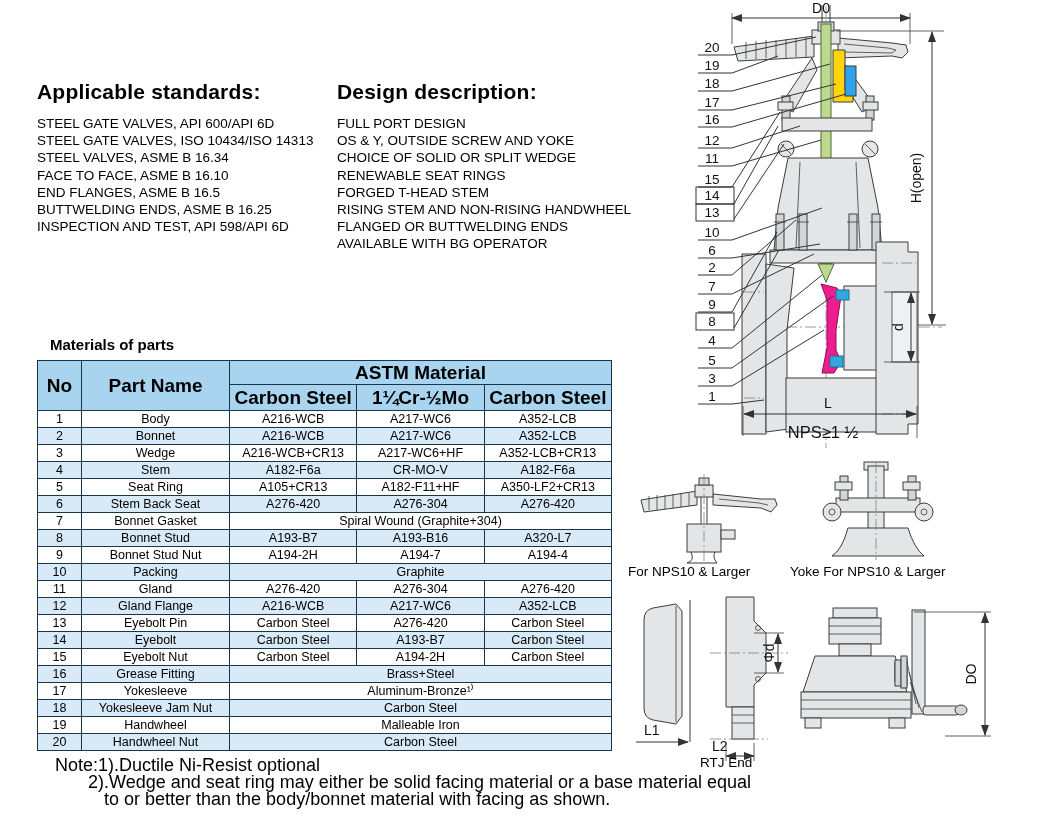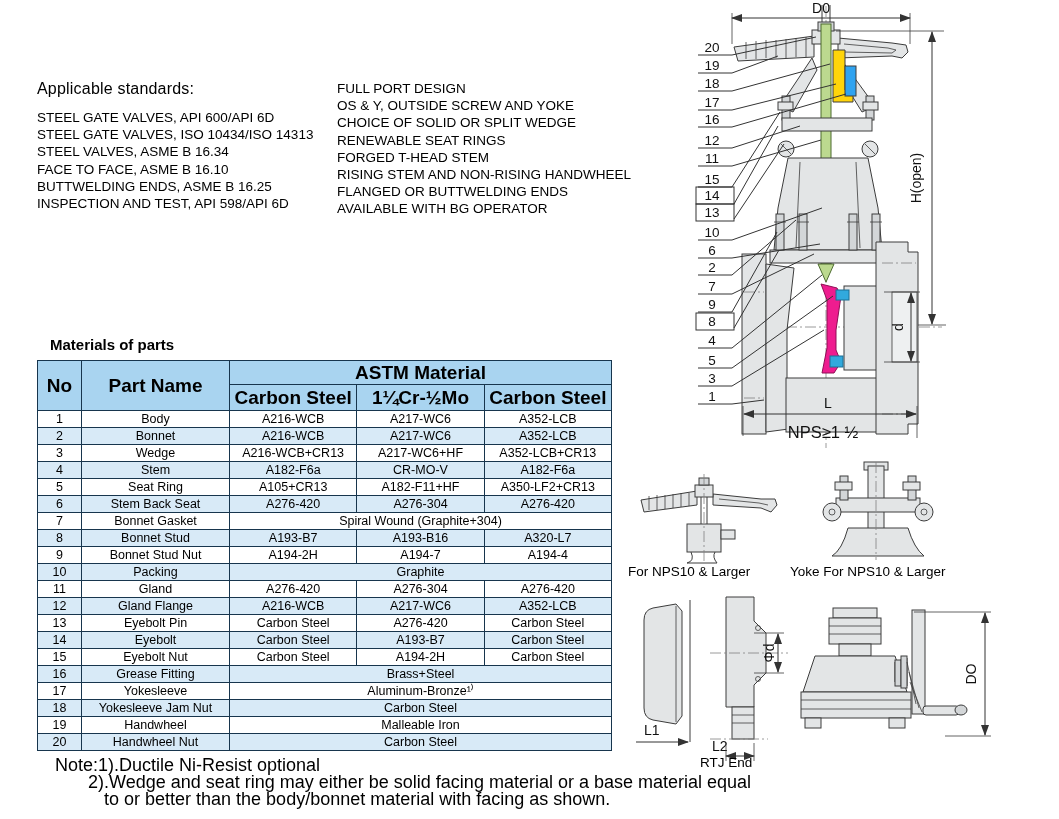--- a/index.html
+++ b/index.html
@@ -2,21 +2,21 @@
 <html><head>
 <meta charset="utf-8">
 <style>
   html,body { margin:0; padding:0; background:#fff; }
   #canvas {
     position:relative; width:1059px; height:819px; background:#ffffff;
     font-family:"Liberation Sans", sans-serif; color:#000; overflow:hidden;
   }
   
   .section { position:absolute; }
-  .section h2 { margin:0 0 11px 0; font-size:16px; font-weight:normal; letter-spacing:0.2px; }
+  .section h2 { margin:0 0 11px 0; font-size:21px; font-weight:bold; letter-spacing:0.2px; }
   #standards { left:37px; top:80px; width:295px; }
   #design    { left:337px; top:80px; width:310px; }
   .std-line, .design-line { font-size:13.5px; line-height:17.2px; white-space:nowrap; }
   
   #materials-title { position:absolute; left:50px; top:336px; font-size:15px; font-weight:bold; }
   #materials-table { position:absolute; left:37px; top:360px; width:575px; border-collapse:collapse; table-layout:fixed; }
   #materials-table th, #materials-table td {
     border:1px solid #17354d; padding:0; text-align:center; vertical-align:middle;
     font-size:12.5px; line-height:15px; overflow:hidden; white-space:nowrap;
   }
@@ -63,26 +63,28 @@
 
 <div id="canvas">
 
   <div id="standards" class="section">
     <h2>Applicable standards:</h2>
     <div>
         <div class="std-line">STEEL GATE VALVES, API 600/API 6D</div>
         <div class="std-line">STEEL GATE VALVES, ISO 10434/ISO 14313</div>
         <div class="std-line">STEEL VALVES, ASME B 16.34</div>
         <div class="std-line">FACE TO FACE, ASME B 16.10</div>
+        <div class="std-line">END FLANGES, ASME B 16.5</div>
         <div class="std-line">BUTTWELDING ENDS, ASME B 16.25</div>
         <div class="std-line">INSPECTION AND TEST, API 598/API 6D</div>
       </div>
   </div>
 
   <div id="design" class="section">
+    <h2>Design description:</h2>
     <div>
         <div class="design-line">FULL PORT DESIGN</div>
         <div class="design-line">OS &amp; Y, OUTSIDE SCREW AND YOKE</div>
         <div class="design-line">CHOICE OF SOLID OR SPLIT WEDGE</div>
         <div class="design-line">RENEWABLE SEAT RINGS</div>
         <div class="design-line">FORGED T-HEAD STEM</div>
         <div class="design-line">RISING STEM AND NON-RISING HANDWHEEL</div>
         <div class="design-line">FLANGED OR BUTTWELDING ENDS</div>
         <div class="design-line">AVAILABLE WITH BG OPERATOR</div>
       </div>

